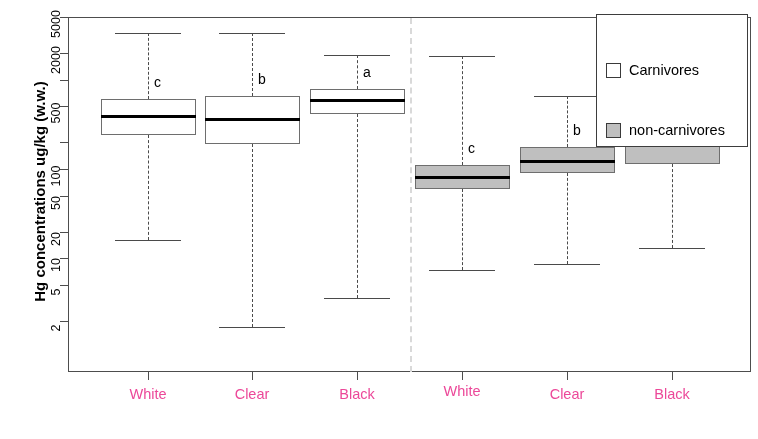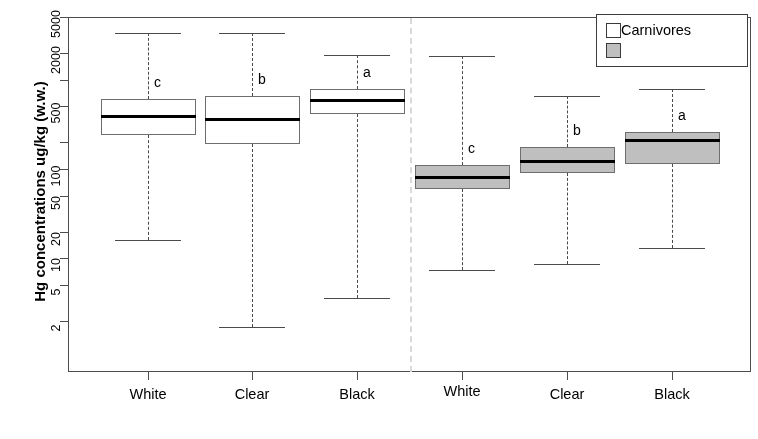--- a/index.html
+++ b/index.html
@@ -50,21 +50,21 @@
     font-size:12.5px; color:#000;
   }
 
   
   .xtick{
     position:absolute; top:372px; width:0; height:8px;
     border-left:1.5px solid #4d4d4d;
   }
   .xtlab{
     position:absolute; top:386px; width:90px; margin-left:-45px;
-    text-align:center; font-size:14.5px; color:#000000;
+    text-align:center; font-size:14.5px; color:#ec4899;
   }
 
   
   .sep{
     position:absolute; top:18px; height:354px; width:0;
     border-left:2px dashed #d9d9d9;
   }
 
   
   .whisker-line{
@@ -83,21 +83,21 @@
   .grpletter{
     position:absolute; font-size:14px; color:#000; font-weight:normal;
   }
 
   
   .legend{
     position:absolute; box-sizing:border-box;
     border:1.4px solid #3d3d3d; background:#fff;
     padding:5px 9px 6px 9px;
   }
-  .legend-row{display:flex;align-items:center;gap:0;height:20px;}
+  .legend-row{display:flex;align-items:center;gap:8px;height:20px;margin-top:40px;}
   .legend-swatch{
     width:15px;height:15px;box-sizing:border-box;
     border:1.6px solid #3a3a3a;
   }
   .legend-text{font-size:14.5px;color:#000;white-space:nowrap;}
 </style>
 </head>
 <body>
 
 <div id="root">
@@ -220,16 +220,17 @@
       </div>
     </div>
 
   <div class="legend" id="legend" style="left: 596px; top: 14px; width: 152px;">
       <div class="legend-row">
         <div class="legend-swatch" style="background: rgb(255, 255, 255);"></div>
         <div class="legend-text">Carnivores</div>
       </div>
       <div class="legend-row">
         <div class="legend-swatch" style="background: rgb(191, 191, 191);"></div>
+        <div class="legend-text">non-carnivores</div>
       </div>
     </div>
 
 </div>
 
 </body></html>

